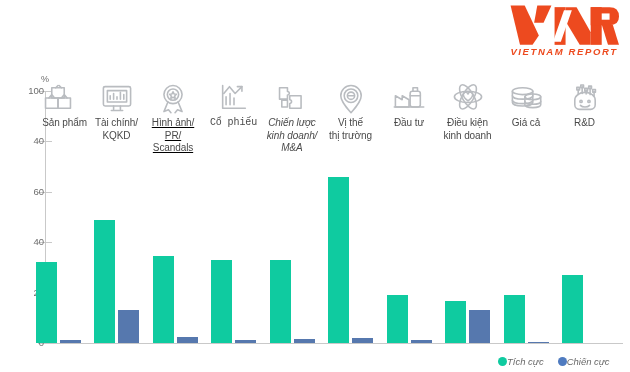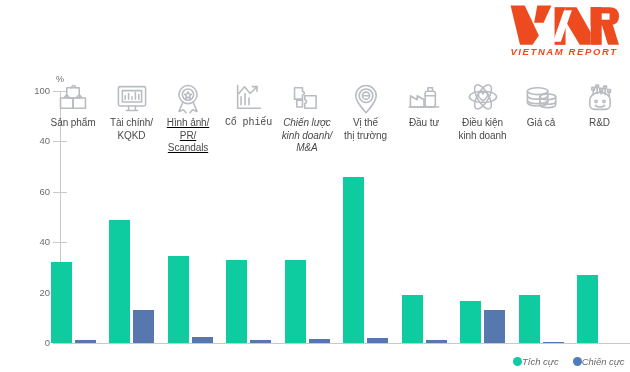--- a/index.html
+++ b/index.html
@@ -12,21 +12,20 @@
     background: #ffffff;
     font-family: "Liberation Sans", sans-serif;
     overflow: hidden;
     position: relative;
   }
 
   #root {
     position: absolute;
     inset: 0;
     background: #ffffff;
-    margin-left: 15px;
   }
 
   
   .logo {
     position: absolute;
     top: 4px;
     right: 10px;
     width: 112px;
     height: 58px;
     text-align: center;
@@ -84,21 +83,21 @@
 
   .ytick {
     position: absolute;
     left: 38px;
     width: 14px;
     height: 1px;
     background: #c9c9c9;
   }
   .ytick-text {
     position: absolute;
-    left: 10px;
+    left: 19px;
     width: 25px;
     text-align: right;
     font-size: 9.5px;
     color: #6d6d6d;
     transform: translateY(-6px);
   }
 
   
   .cat {
     position: absolute;
@@ -203,21 +202,21 @@
         <div class="ytick" style="top: 242.2px;"></div>
         <div class="ytick-text" style="top: 242.2px;">40</div>
         <div class="ytick" style="top: 191.8px;"></div>
         <div class="ytick-text" style="top: 191.8px;">60</div>
         <div class="ytick" style="top: 141.4px;"></div>
         <div class="ytick-text" style="top: 141.4px;">40</div>
         <div class="ytick" style="top: 91px;"></div>
         <div class="ytick-text" style="top: 91px;">100</div>
       </div>
     <div id="cats">
-        <div class="cat" style="left: 29px;">
+        <div class="cat" style="left: 29px; text-align: right;">
           <svg viewBox="0 0 30 28" class="cat-icon">
             <g fill="none" stroke="currentColor" stroke-width="1.4" stroke-linecap="round" stroke-linejoin="round">
               <rect x="4" y="14" width="11" height="9"></rect>
               <rect x="15" y="14" width="11" height="9"></rect>
               <rect x="9.5" y="5" width="11" height="9"></rect>
               <path d="M7 14l2-2.5M12 14l-2-2.5M18 14l2-2.5M23 14l-2-2.5M13 5l2-2M18 5l-2-2"></path>
             </g>
           </svg>
           <span class="cat-label">Sản phẩm</span>
         </div>

